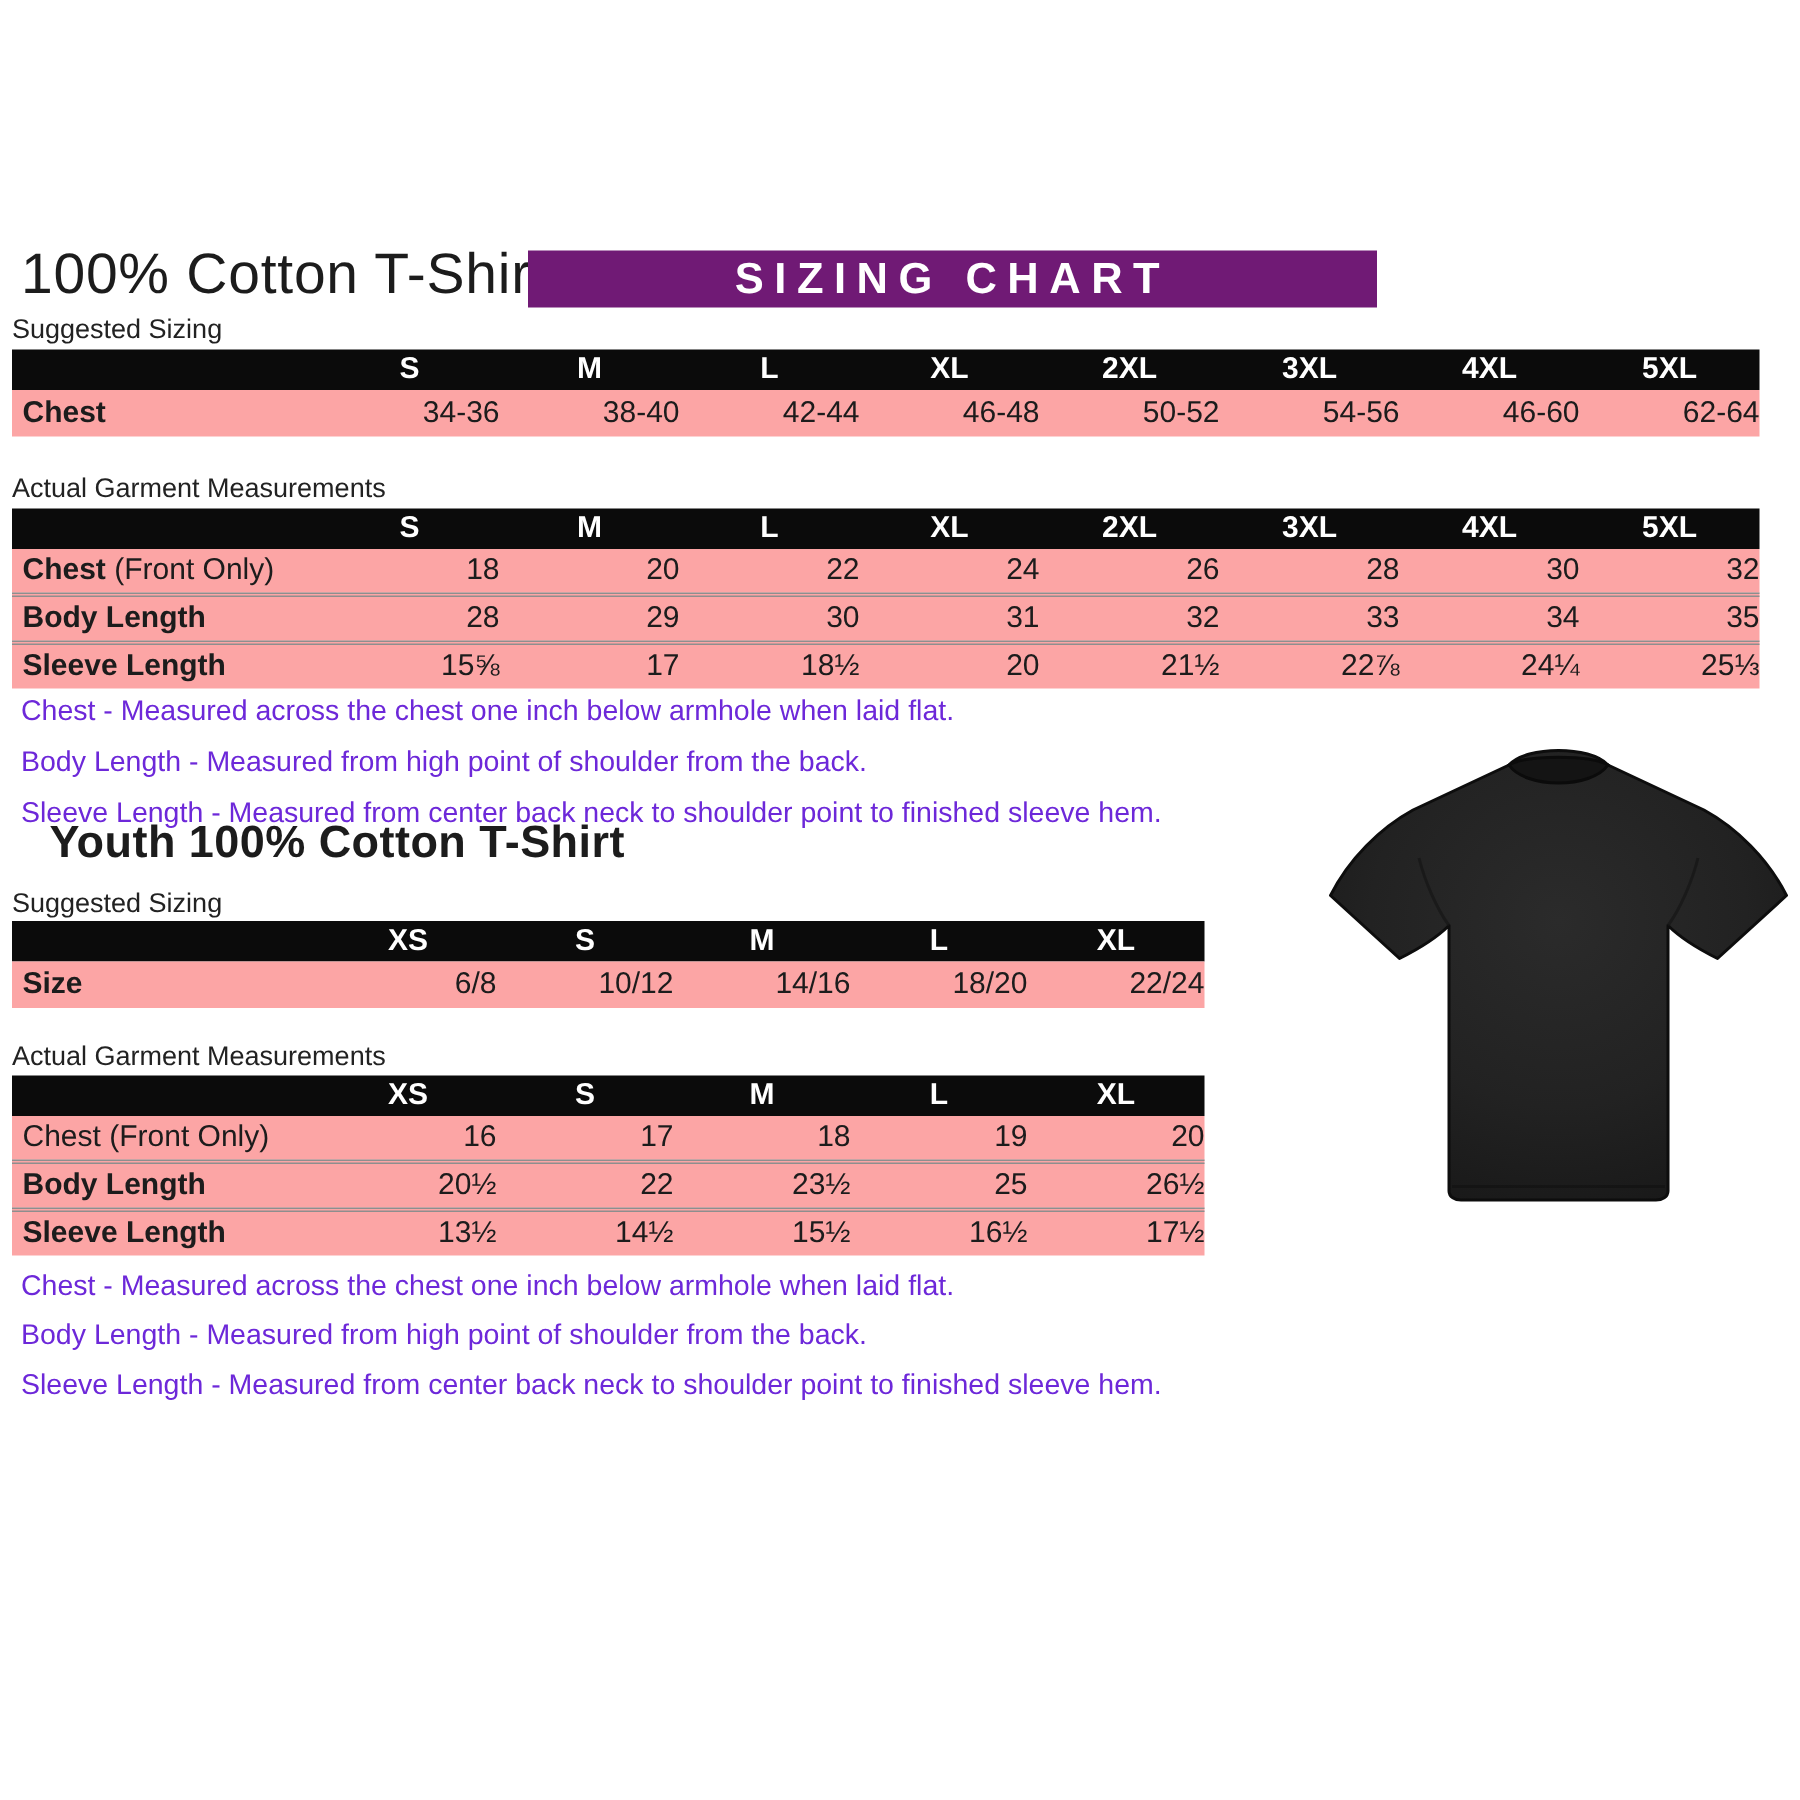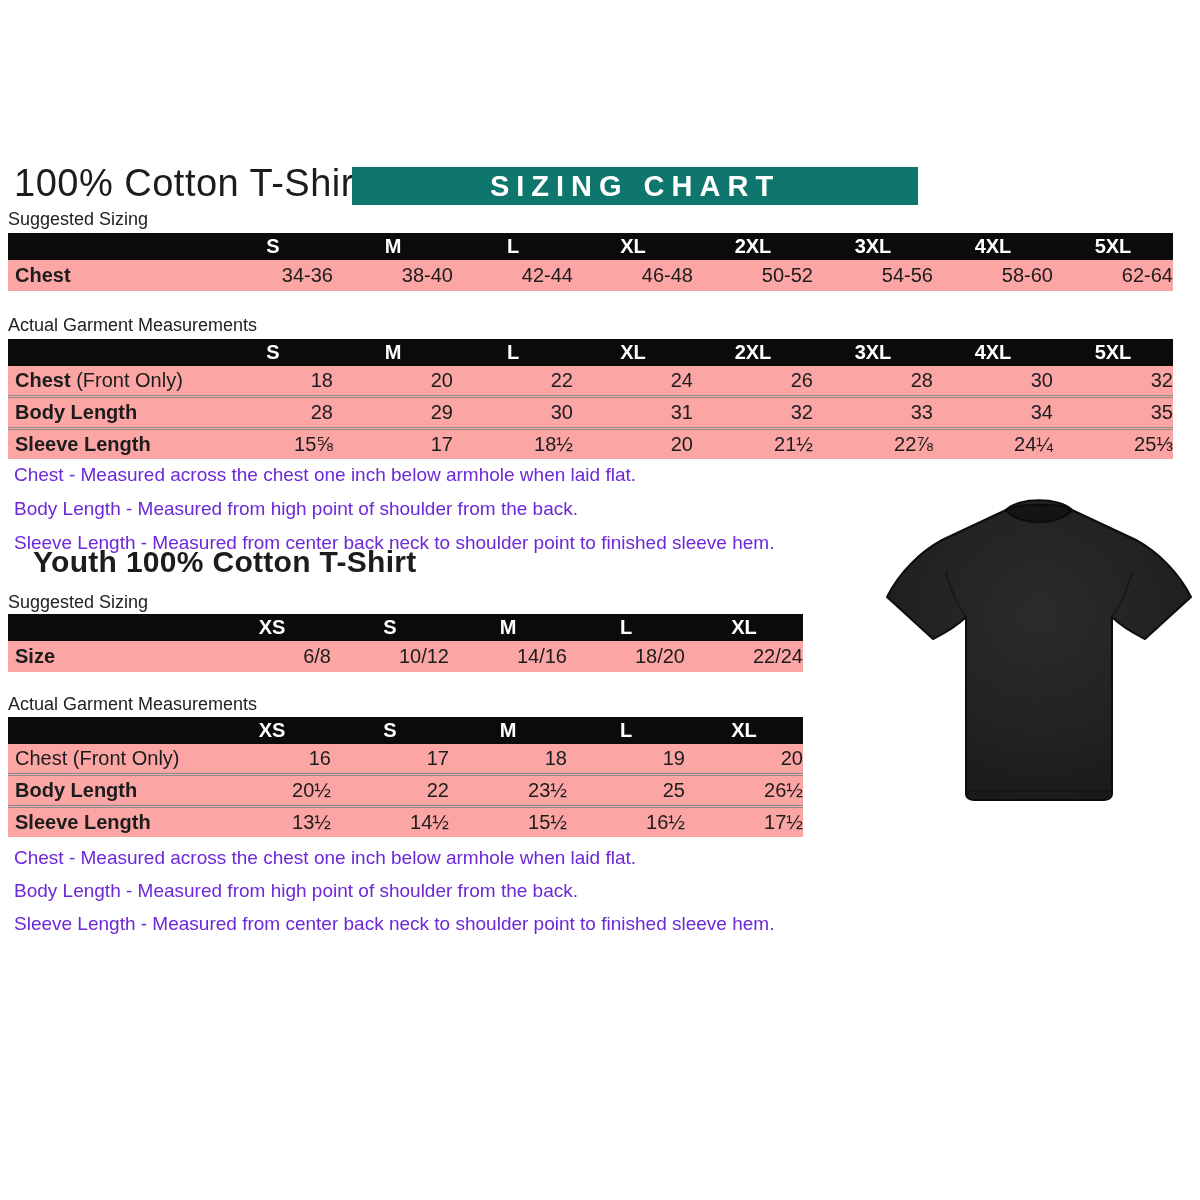--- a/index.html
+++ b/index.html
@@ -6,21 +6,21 @@
   body{
     width:1200px;height:1200px;position:relative;background:#ffffff;
     font-family:"Liberation Sans",sans-serif;color:#1c1c1c;
     -webkit-font-smoothing:antialiased;
   }
   .abs{position:absolute;}
 
   
   .main-title{left:14px;top:162px;font-size:38px;font-weight:400;letter-spacing:0.5px;}
   .banner{
-    left:352px;top:167px;width:566px;height:38px;background:#0f766e;
+    left:352px;top:167px;width:566px;height:38px;background:#701a75;
     color:#ffffff;font-size:29px;font-weight:700;letter-spacing:7px;
     text-align:center;line-height:39px;
   }
   .section-label{font-size:18px;font-weight:400;color:#222;}
   .youth-title{left:5px;top:545px;font-size:30px;font-weight:700;letter-spacing:0.3px;margin-left:28px;}
 
   
   .sz-table{position:absolute;}
   .sz-row{display:grid;align-items:center;}
   .adult-grid{grid-template-columns:205px repeat(8,120px);width:1165px;}
@@ -62,21 +62,21 @@
       <div class="head-cell">5XL</div>
     </div>
     <div class="sz-row sz-body adult-grid">
       <div class="row-label"><span>Chest</span></div>
       <div class="cell">34-36</div>
       <div class="cell">38-40</div>
       <div class="cell">42-44</div>
       <div class="cell">46-48</div>
       <div class="cell">50-52</div>
       <div class="cell">54-56</div>
-      <div class="cell">58-60</div>
+      <div class="cell">46-60</div>
       <div class="cell">62-64</div>
     </div>
   </div>
 
 <div class="abs section-label" style="left:8px;top:315px;">Actual Garment Measurements</div>
 <div class="sz-table" style="left:8px;top:339px;">
     <div class="sz-row sz-head adult-grid">
       <div class="head-cell"></div>
       <div class="head-cell">S</div>
       <div class="head-cell">M</div>

